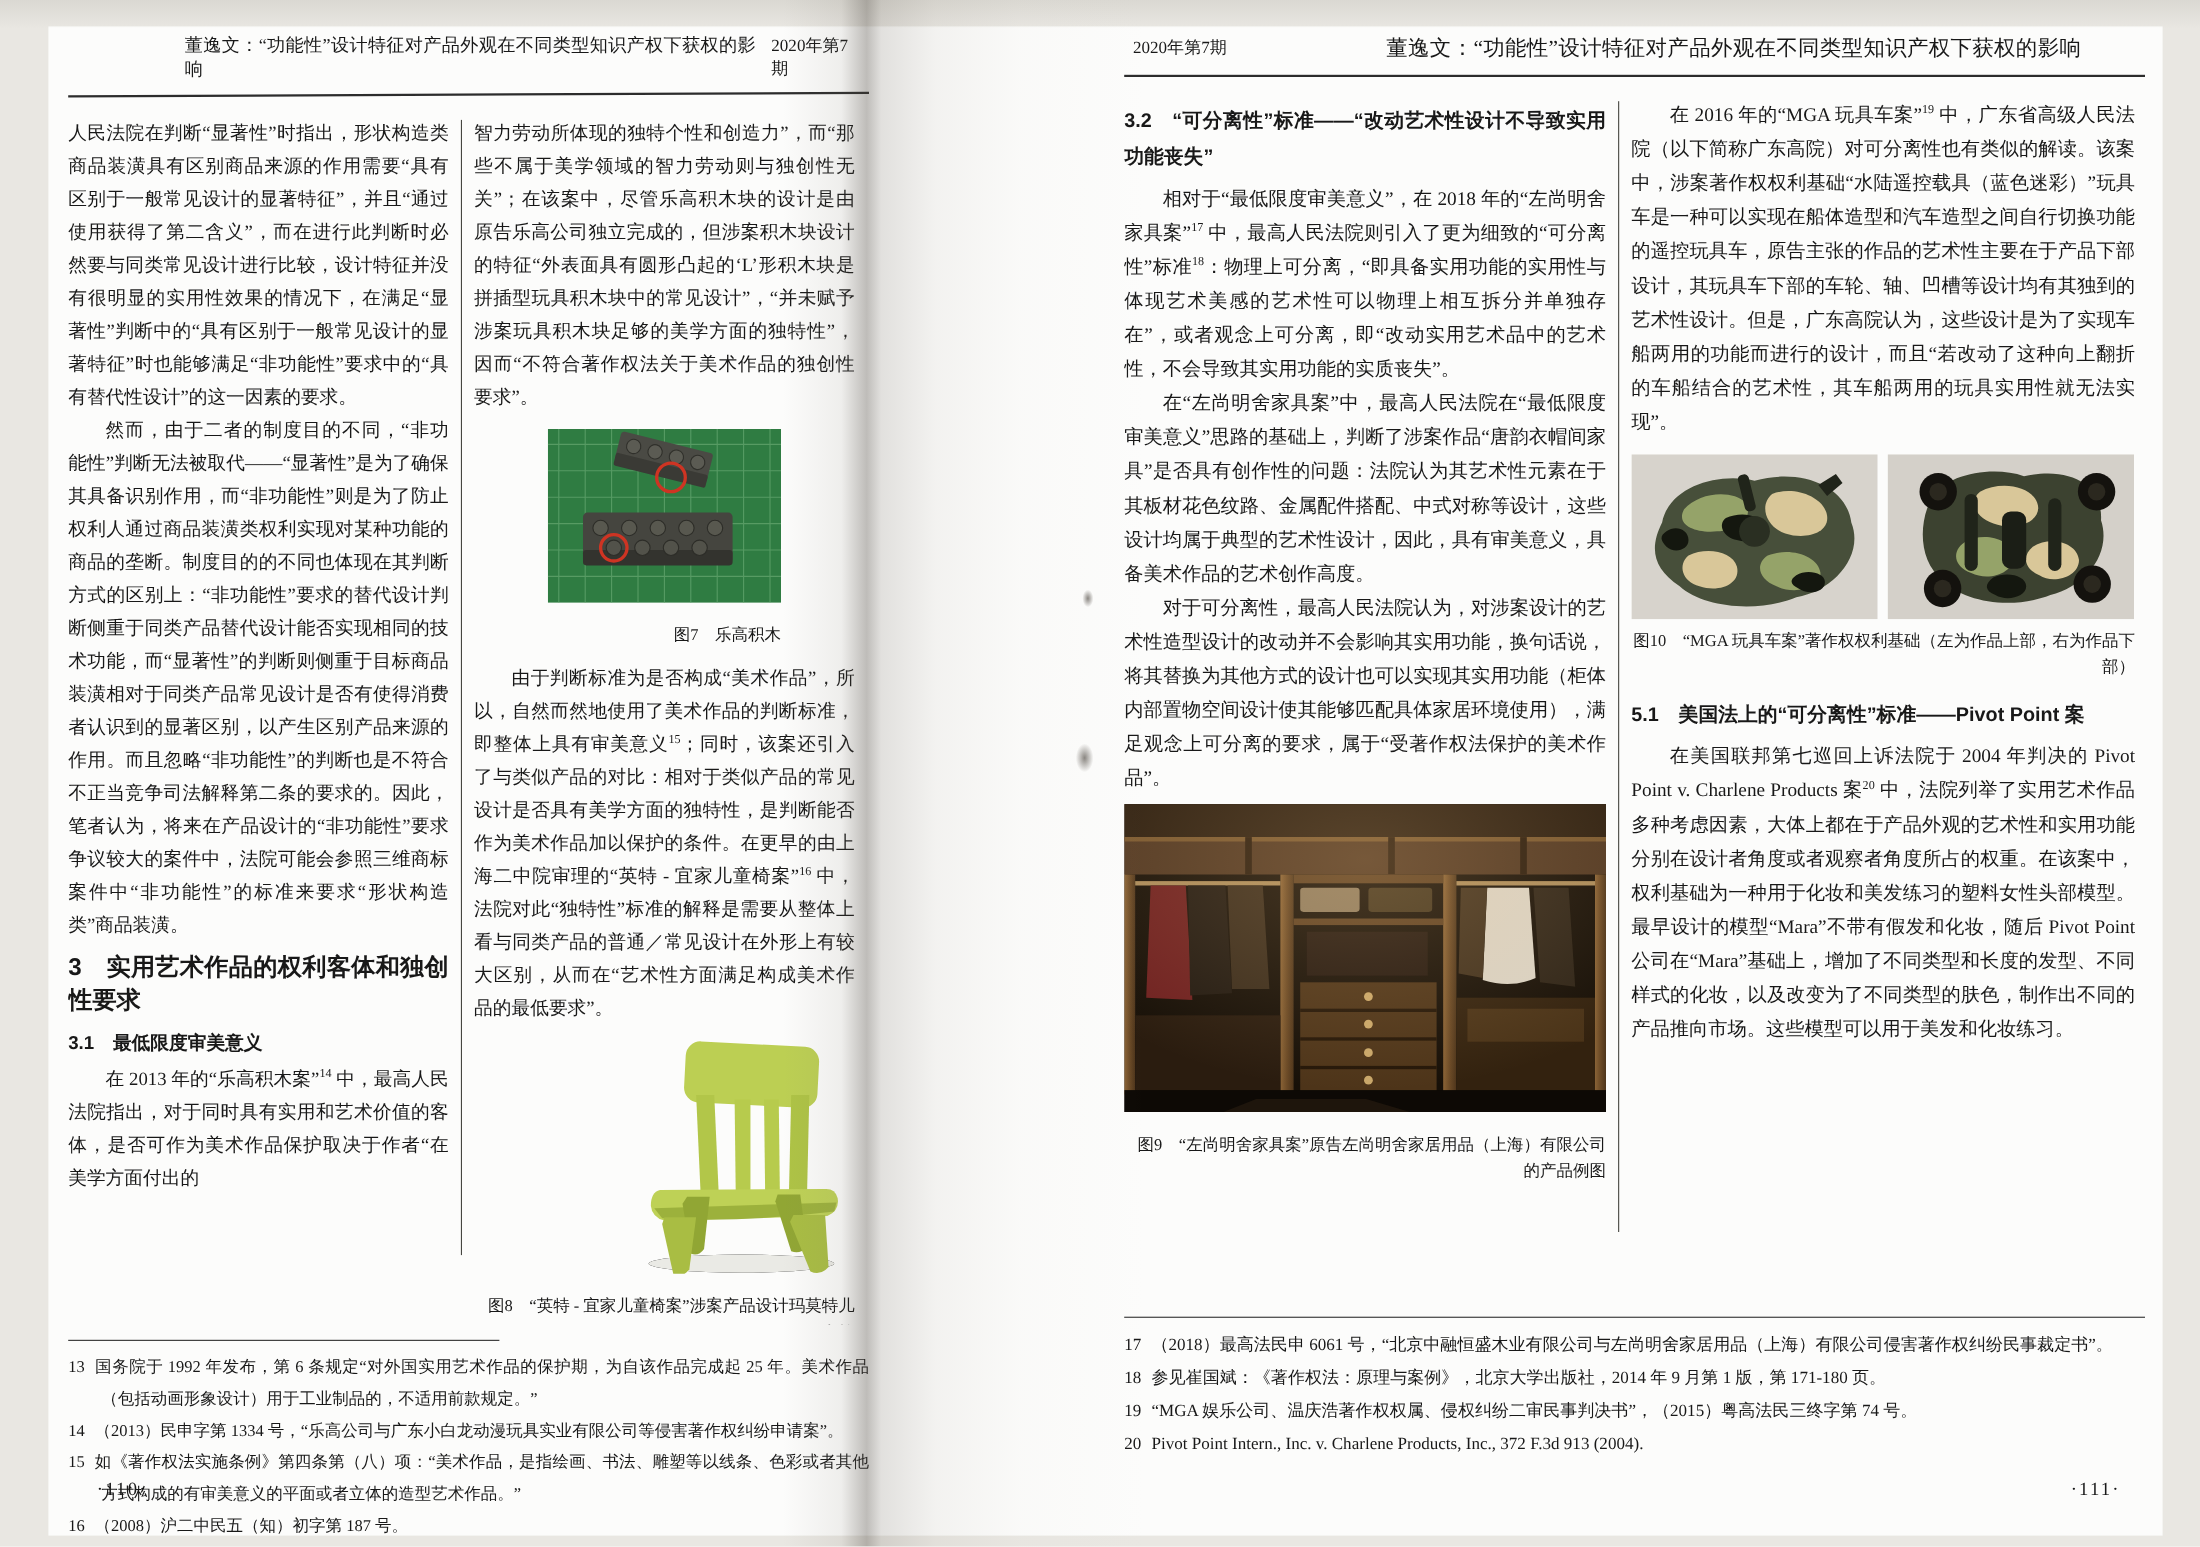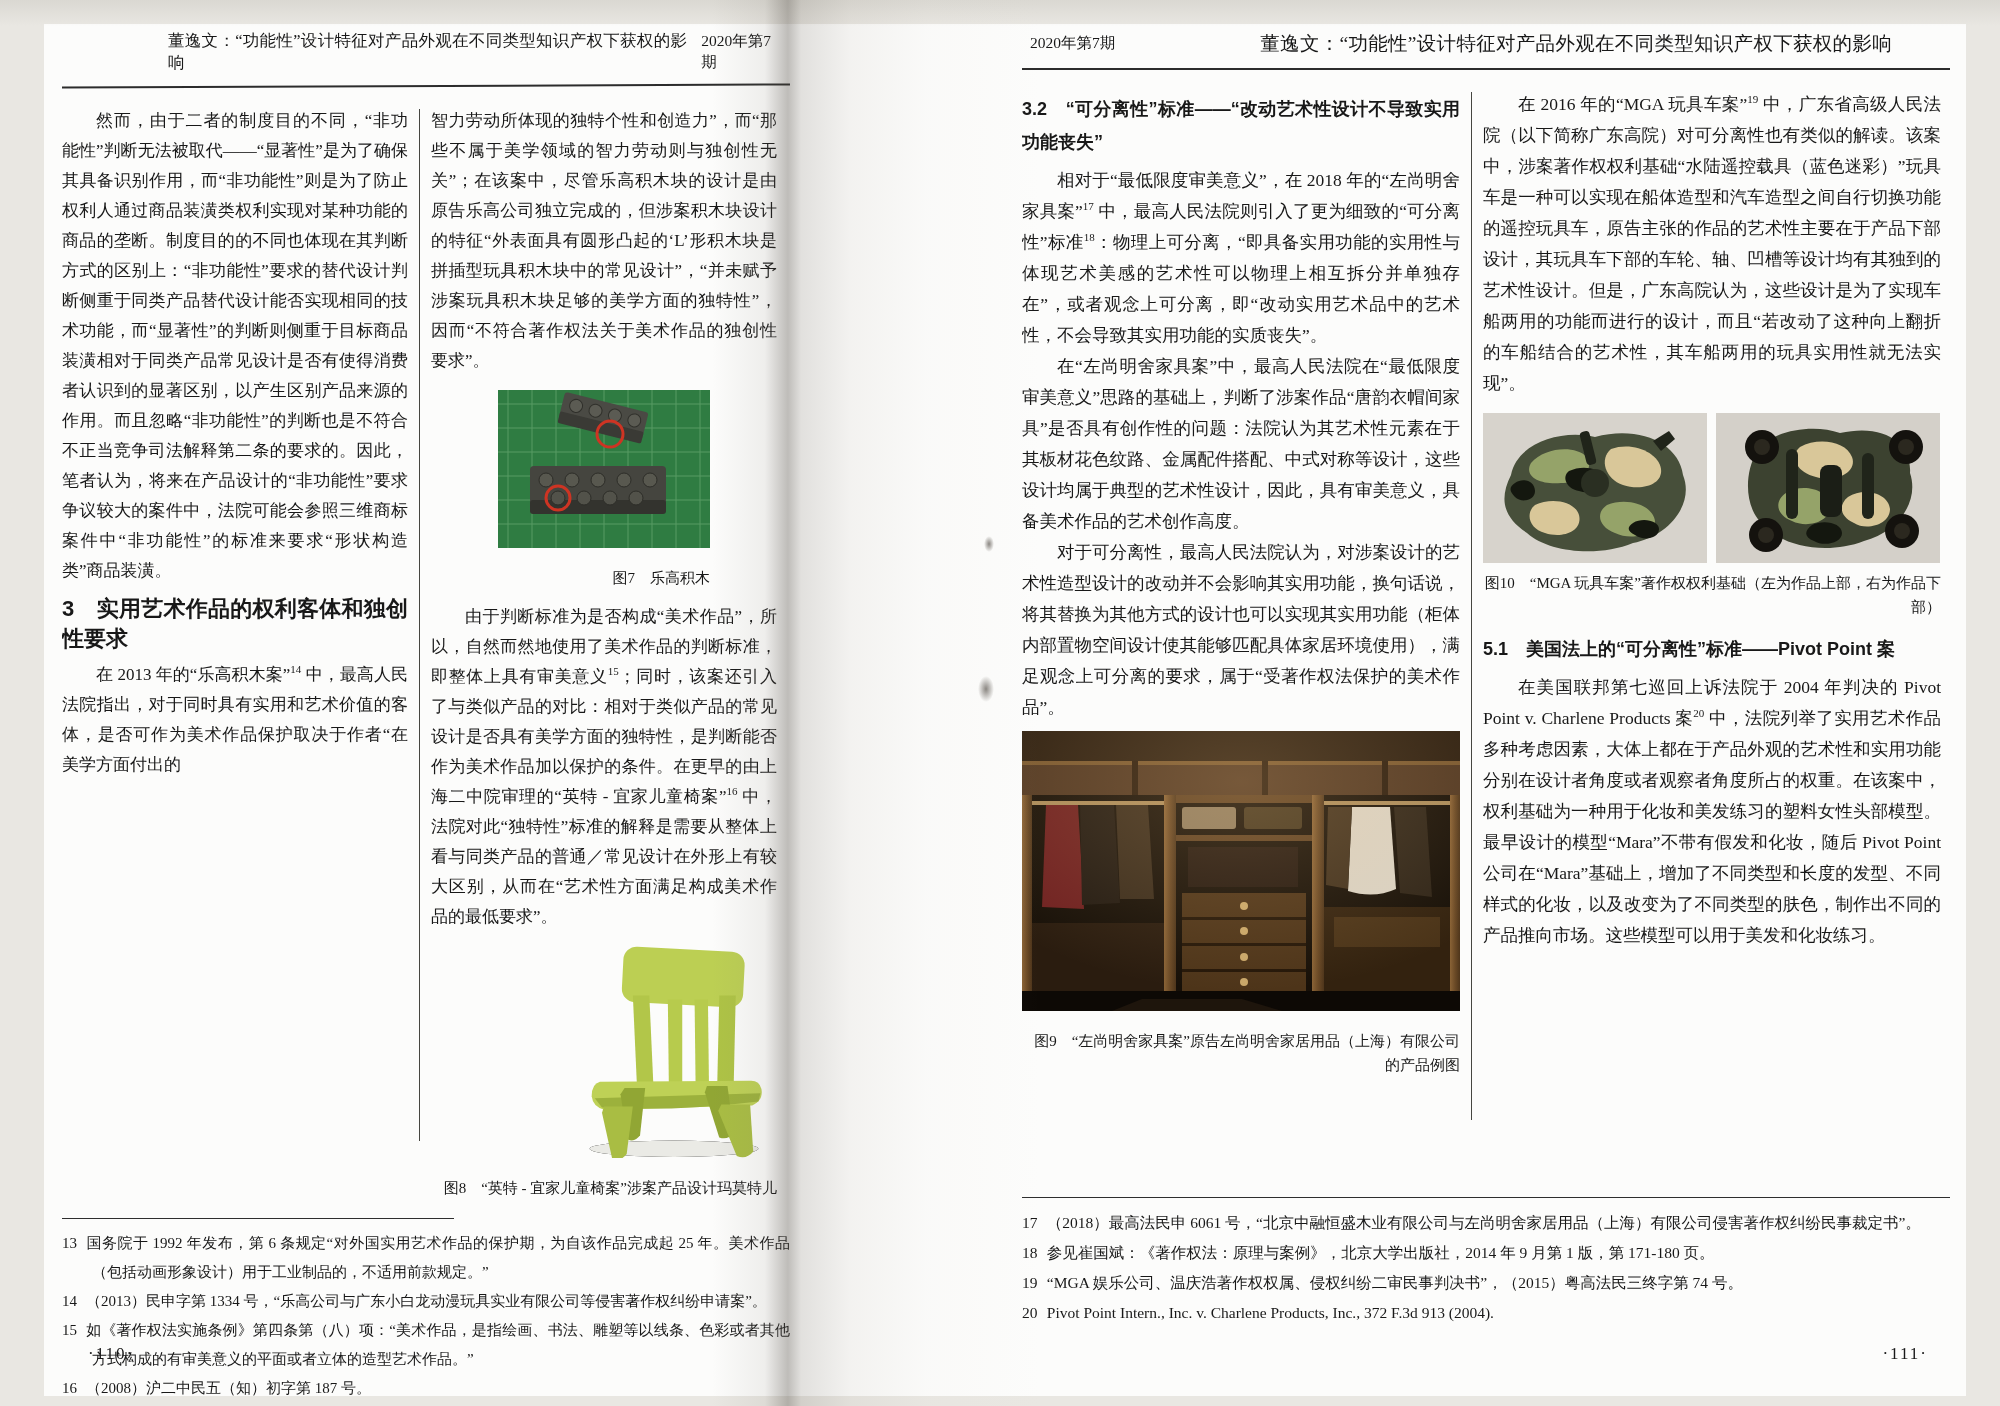--- a/index.html
+++ b/index.html
@@ -86,22 +86,24 @@
 <div class="page page-left">
   <div class="runhead">
     <span class="title-l">董逸文：“功能性”设计特征对产品外观在不同类型知识产权下获权的影响</span>
     <span class="issue-l">2020年第7期</span>
   </div>
   <div class="headrule"></div>
 
   <div class="cols">
 
     <div class="col">
+      <p class="para cont">人民法院在判断“显著性”时指出，形状构造类商品装潢具有区别商品来源的作用需要“具有区别于一般常见设计的显著特征”，并且“通过使用获得了第二含义”，而在进行此判断时必然要与同类常见设计进行比较，设计特征并没有很明显的实用性效果的情况下，在满足“显著性”判断中的“具有区别于一般常见设计的显著特征”时也能够满足“非功能性”要求中的“具有替代性设计”的这一因素的要求。</p>
       <p class="para">然而，由于二者的制度目的不同，“非功能性”判断无法被取代——“显著性”是为了确保其具备识别作用，而“非功能性”则是为了防止权利人通过商品装潢类权利实现对某种功能的商品的垄断。制度目的的不同也体现在其判断方式的区别上：“非功能性”要求的替代设计判断侧重于同类产品替代设计能否实现相同的技术功能，而“显著性”的判断则侧重于目标商品装潢相对于同类产品常见设计是否有使得消费者认识到的显著区别，以产生区别产品来源的作用。而且忽略“非功能性”的判断也是不符合不正当竞争司法解释第二条的要求的。因此，笔者认为，将来在产品设计的“非功能性”要求争议较大的案件中，法院可能会参照三维商标案件中“非功能性”的标准来要求“形状构造类”商品装潢。</p>
       <p class="h-num h-sec">3　实用艺术作品的权利客体和独创性要求</p>
+      <p class="h-num h-sub">3.1　最低限度审美意义</p>
       <p class="para"><span>在 2013 年的“乐高积木案”</span><sup>14</sup><span> 中，最高人民法院指出，对于同时具有实用和艺术价值的客体，是否可作为美术作品保护取决于作者“在美学方面付出的</span></p>
     </div>
 
     <div class="coldiv"></div>
 
     <div class="col">
       <p class="para cont">智力劳动所体现的独特个性和创造力”，而“那些不属于美学领域的智力劳动则与独创性无关”；在该案中，尽管乐高积木块的设计是由原告乐高公司独立完成的，但涉案积木块设计的特征“外表面具有圆形凸起的‘L’形积木块是拼插型玩具积木块中的常见设计”，“并未赋予涉案玩具积木块足够的美学方面的独特性”，因而“不符合著作权法关于美术作品的独创性要求”。</p>
 
       <figure class="fig7">
         <svg viewBox="0 0 212 158" width="212" height="158">

